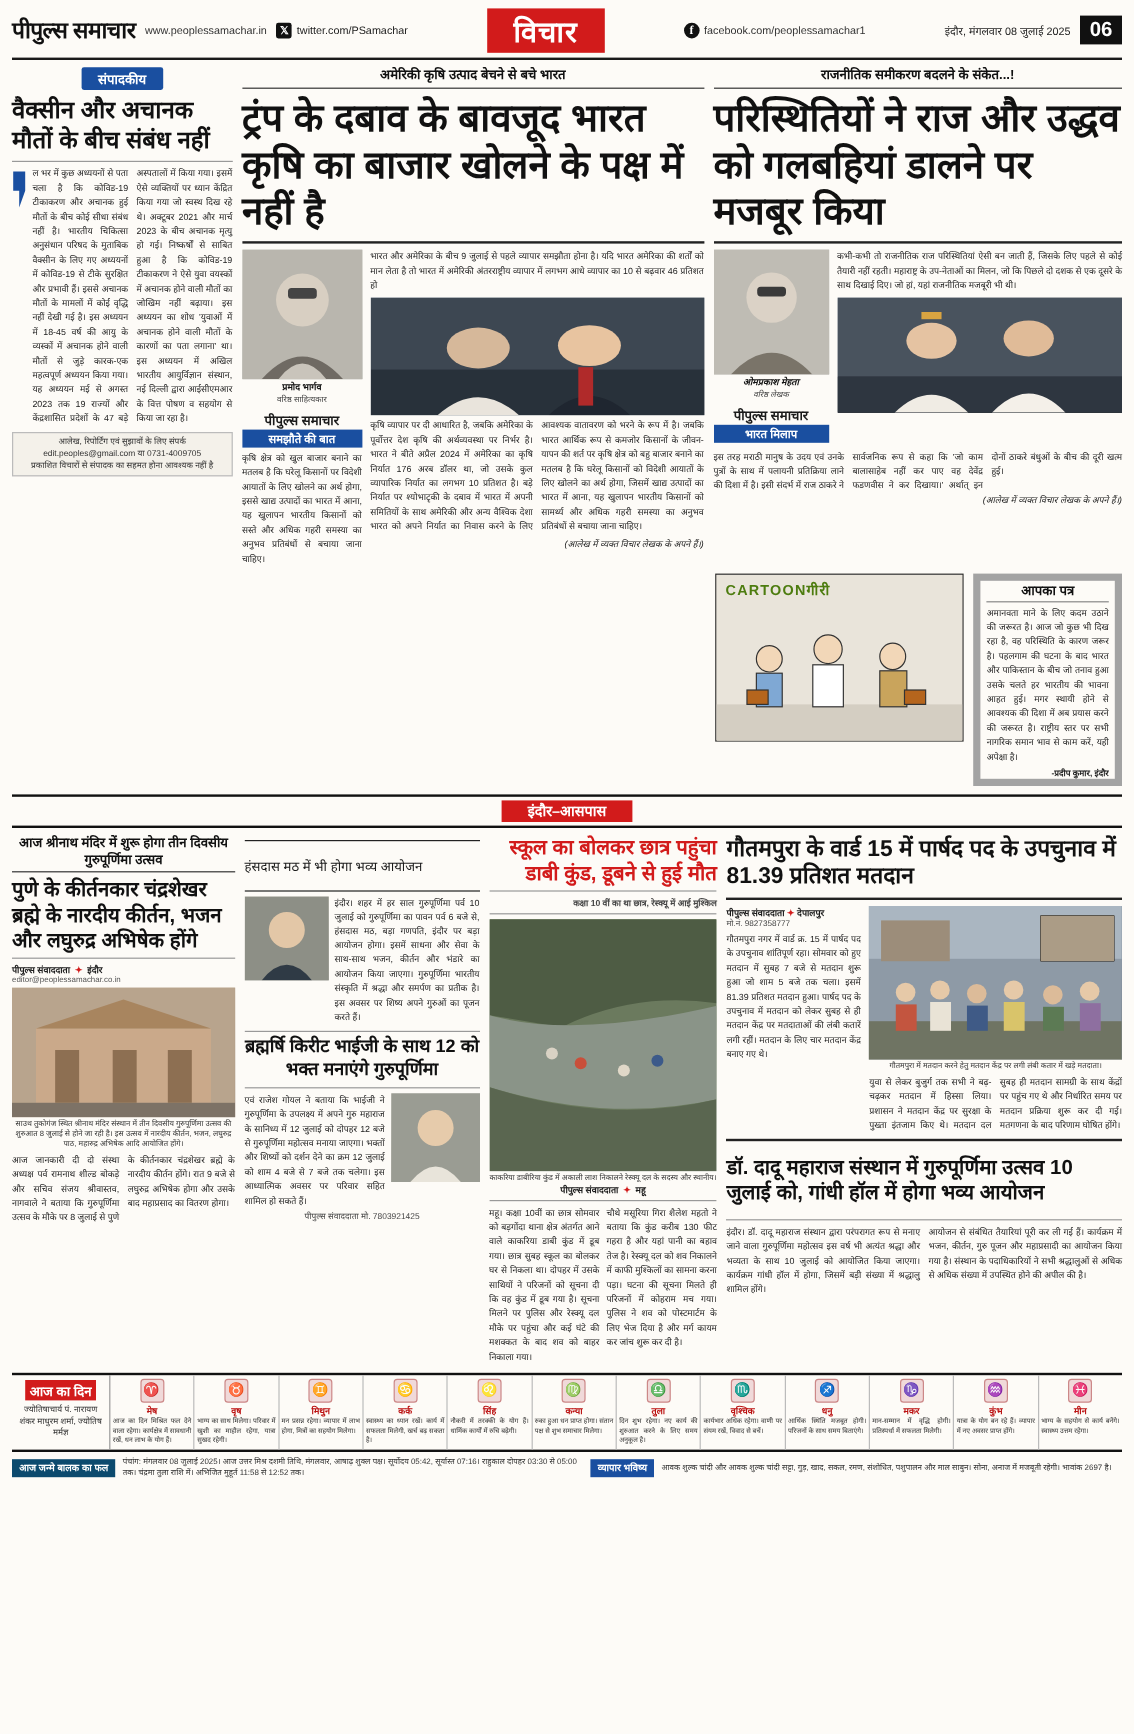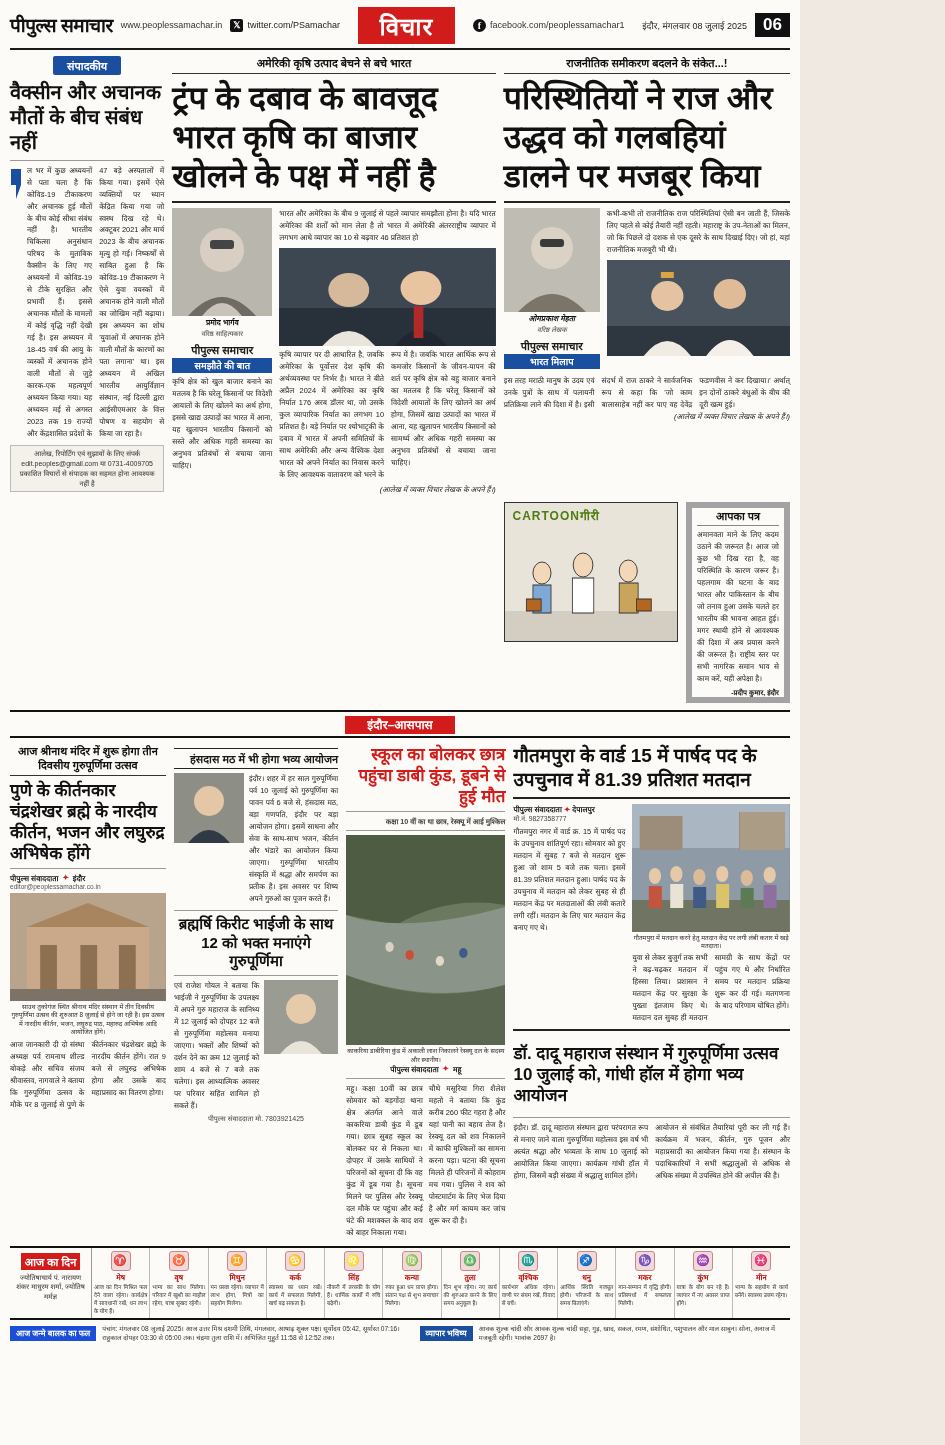--- a/index.html
+++ b/index.html
@@ -4,21 +4,21 @@
 <style>
   * { box-sizing: border-box; }
   html, body { margin:0; padding:0; }
   body {
     width: 945px; height: 1445px;
     background: #efe9e2;
     font-family: "Liberation Sans", sans-serif;
     color: #1a1a1a;
   }
   .page {
-    width: 800px; height: 1445px;
+    width: 945px; height: 1445px;
     background: #fdfbf7;
     padding: 6px 10px 4px 10px;
     position: relative;
   }
 
   
   .masthead {
     display: flex; align-items: center; justify-content: space-between;
     border-bottom: 2px solid #1a1a1a;
     padding-bottom: 4px;
@@ -163,30 +163,30 @@
     border-radius:3px; display:flex; align-items:center; justify-content:center;
     font-size:11px; color:#a22;
   }
   .zname { font-size:7.5px; font-weight:bold; margin:1px 0; color:#b11; }
   .ztext { font-size:5.6px; line-height:1.45; text-align:justify; color:#333; }
 
   .footer-strip {
     display:flex; align-items:center; gap:6px; margin-top:4px;
     font-size:6.6px; color:#333; line-height:1.4;
   }
-  .footer-badge { background:#1d4ed8; color:#fff; font-size:8px; font-weight:bold; padding:2px 6px; white-space:nowrap;}
+  .footer-badge { background:#0c4a6e; color:#fff; font-size:8px; font-weight:bold; padding:2px 6px; white-space:nowrap;}
   .footer-badge.blue { background:#1a4fa0; }
 
   .hdr-small { font-size:11px; font-weight:bold; text-align:center; color:#111; line-height:1.3; }
   .hdr-med { font-size:15px; font-weight:bold; line-height:1.25; color:#111; }
   .hdr-lg { font-size:17px; font-weight:bold; line-height:1.24; color:#111; }
 
   .boxed-head {
     border-top:1px solid #222; border-bottom:1px solid #222;
-    text-align:right; font-size:11px; font-weight:bold; padding:2px 0; margin:4px 0;
+    text-align:left; font-size:11px; font-weight:normal; padding:13px 0; margin:4px 0;
   }
   .phone { font-size:7px; text-align:center; color:#444; }
 
   .article-head-red { color:#d21b1b; }
   .small-label { font-size:7.2px; color:#444; text-align:right; }
 </style>
 </head>
 <body>
 
 <div class="page">
@@ -426,21 +426,21 @@
       </div>
       <div class="cap">काकरिया डाबीरिया कुंड में अकाली लाश निकालने रेस्क्यू दल के सदस्य और स्थानीय।</div>
       <div style="display:flex; gap:4px; align-items:center; font-size:7.5px; font-weight:bold; justify-content:center;">
         <span>पीपुल्स संवाददाता</span>
         <span style="color:#d21b1b">✦</span>
         <span>महू</span>
       </div>
       <div class="rule"></div>
       <div style="display:flex; gap:6px;">
         <div class="body-text" style="flex:1">महू। कक्षा 10वीं का छात्र सोमवार को बड़गोंदा थाना क्षेत्र अंतर्गत आने वाले काकरिया डाबी कुंड में डूब गया। छात्र सुबह स्कूल का बोलकर घर से निकला था। दोपहर में उसके साथियों ने परिजनों को सूचना दी कि वह कुंड में डूब गया है। सूचना मिलने पर पुलिस और रेस्क्यू दल मौके पर पहुंचा और कई घंटे की मशक्कत के बाद शव को बाहर निकाला गया।</div>
-        <div class="body-text" style="flex:1">चौथे मसूरिया गिरा शैलेश महतो ने बताया कि कुंड करीब 260 फीट गहरा है और यहां पानी का बहाव तेज है। रेस्क्यू दल को शव निकालने में काफी मुश्किलों का सामना करना पड़ा। घटना की सूचना मिलते ही परिजनों में कोहराम मच गया। पुलिस ने शव को पोस्टमार्टम के लिए भेज दिया है और मर्ग कायम कर जांच शुरू कर दी है।</div>
+        <div class="body-text" style="flex:1">चौथे मसूरिया गिरा शैलेश महतो ने बताया कि कुंड करीब 130 फीट गहरा है और यहां पानी का बहाव तेज है। रेस्क्यू दल को शव निकालने में काफी मुश्किलों का सामना करना पड़ा। घटना की सूचना मिलते ही परिजनों में कोहराम मच गया। पुलिस ने शव को पोस्टमार्टम के लिए भेज दिया है और मर्ग कायम कर जांच शुरू कर दी है।</div>
       </div>
     </div>
 
     <div class="m-col-d">
       <h1 class="headline" style="font-size:19px; margin-top:0;">गौतमपुरा के वार्ड 15 में पार्षद पद के उपचुनाव में 81.39 प्रतिशत मतदान</h1>
       <div class="rule-thick"></div>
       <div style="display:flex; gap:7px;">
         <div style="width:112px;">
           <div style="font-size:7.5px; font-weight:bold;">
             <span>पीपुल्स संवाददाता</span>

